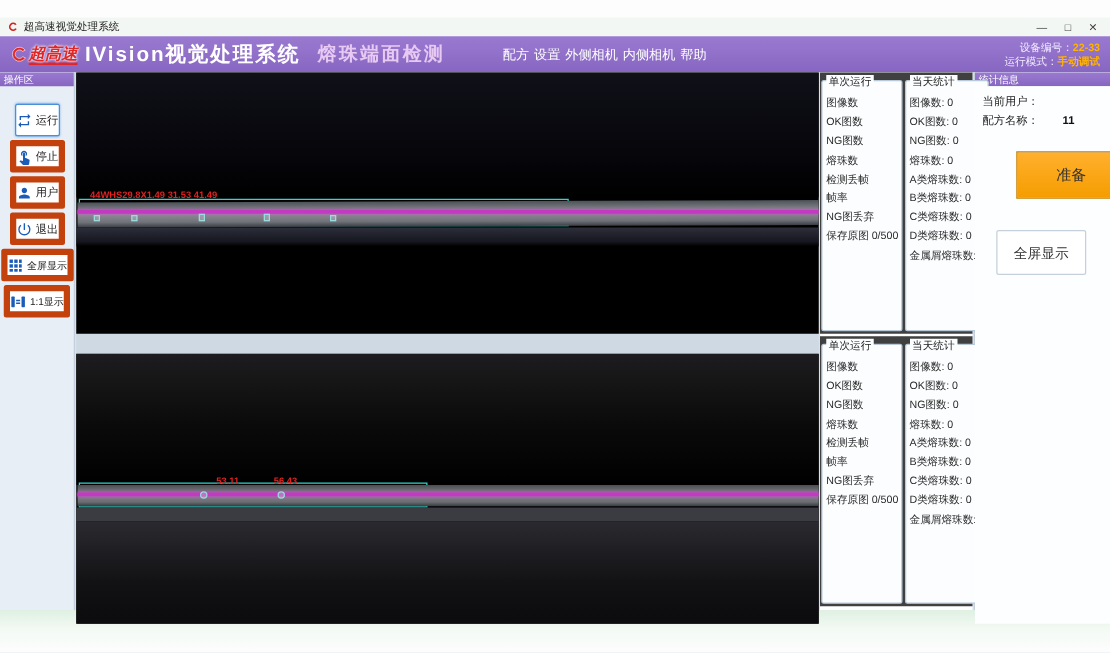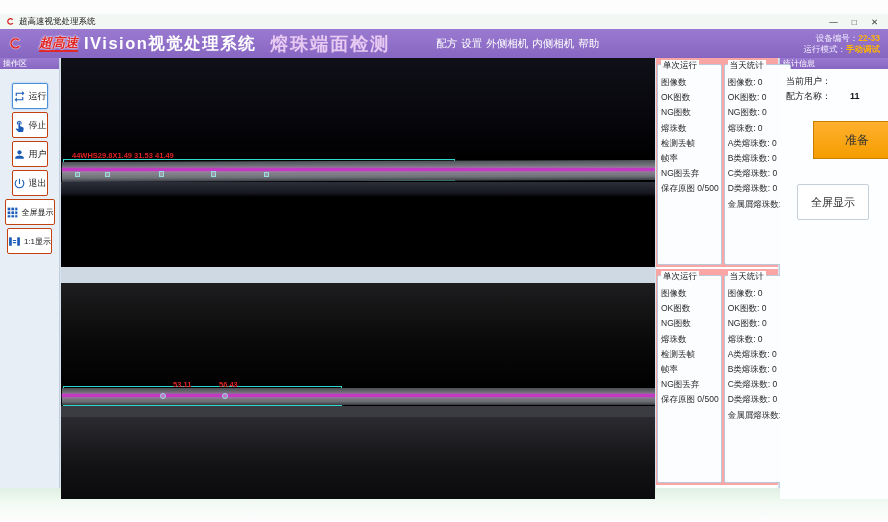--- a/index.html
+++ b/index.html
@@ -9,40 +9,40 @@
 
   
   .titlebar { height:15px; background:#f3f7f3; display:flex; align-items:center; padding:0 6px; flex:0 0 auto; }
   .app-ico { width:9px; height:9px; margin-right:4px; display:inline-block; }
   .titlebar .t-text { font-size:8.5px; color:#1a1a1a; }
   .win-controls { margin-left:auto; display:flex; gap:14px; align-items:center; padding-right:4px; }
   .win-btn { font-size:8.5px; color:#3a3a3a; line-height:10px; cursor:default; }
 
   
   .header { height:29px; background:linear-gradient(180deg,#9a7ad0,#8766c2); display:flex; align-items:center; padding:0 8px; flex:0 0 auto; }
-  .logo { display:flex; align-items:center; gap:16px; }
+  .logo { display:flex; align-items:center; gap:0; }
   .logo-text { font-size:13px; font-weight:bold; font-style:italic; color:#e02626; text-shadow:0 0 2px #fff,0 0 2px #fff; border-bottom:2px solid #e02626; line-height:13px; padding-bottom:1px; }
   .app-title { color:#fff; font-size:16.5px; font-weight:bold; letter-spacing:1.5px; margin-left:6px; }
-  .subtitle { color:#e8c9f2; font-size:18px; font-weight:bold; margin-left:14px; letter-spacing:2px; }
+  .subtitle { color:#e8c9f2; font-size:15px; font-weight:bold; margin-left:14px; letter-spacing:2px; }
   .menu { display:flex; gap:4px; margin-left:46px; }
   .menu-item { color:#fff; font-size:10.5px; cursor:default; }
   .device-info { margin-left:auto; text-align:right; line-height:10.5px; }
   .device-info .row { font-size:8.5px; }
   .device-info .lbl { color:#f2ecff; }
   .device-info .val { color:#ffb400; font-weight:bold; }
 
   
   .main { height:430px; background:#d6e2ee; display:grid; grid-template-columns:60px 594px 122px 1fr; column-gap:1px; flex:0 0 auto; }
 
   .panel-titlebar { height:11px; background:linear-gradient(180deg,#9a7ad0,#8766c2); color:#fff; font-size:8px; line-height:11px; padding-left:3px; }
 
   
   .sidebar { background:#e8eef6; border-right:1px solid #c3cfdc; }
   .side-buttons { display:flex; flex-direction:column; gap:3px; padding:14px 3px 0 3px;align-items:center; }
-  .side-btn { background:#fff; border:1px solid #c2410c; border-radius:2px; height:26px; display:flex; align-items:center; justify-content:center; gap:3px; cursor:default; }
+  .side-btn { background:#fff; border:5px solid #c2410c; border-radius:2px; height:26px; display:flex; align-items:center; justify-content:center; gap:3px; cursor:default; }
   .side-btn.active { border:1.5px solid #4a90d9; box-shadow:0 0 2px #7fb3e8; }
   .side-btn svg { width:13px; height:13px; fill:#1b5cb8; flex:0 0 auto; }
   .side-btn .blabel { font-size:9px; color:#222; white-space:nowrap; }
   .side-btn.small-label .blabel { font-size:8px; }
 
   
   .camera-col { display:flex; flex-direction:column; gap:16px; background:#cfd9e4; }
   .cam-panel { position:relative; background:#000; overflow:hidden; }
   .cam1 { height:209px; }
   .cam2 { height:216px; }
@@ -56,21 +56,21 @@
   .cam1 .underband { top:124px; height:15px; background:linear-gradient(180deg,#2c2e3a,#16171f 75%,#000); }
   .cam2 .topfade { top:0; height:105px; background:linear-gradient(180deg,#1d1d1f,#0a0a0a 55%,#000); }
   .cam2 .strip-main { left:1px; right:0; top:105px; height:17px; background:linear-gradient(180deg,#4a4e52,#87898d 45%,#6a6d72 80%,#383a40); }
   .cam2 .cyan-rect { position:absolute; left:2px; width:47%; top:103px; height:20px; border:1px solid #2fd8cf; }
   .cam2 .magenta { left:1px; right:0; top:111px; height:3px; background:#c23ac2; box-shadow:0 0 3px #d04ad0; }
   .cam2 .underband { top:123px; height:11px; background:#3b3b42; }
   .cam2 .bottomfade { top:134px; bottom:0; background:linear-gradient(180deg,#2a2a30,#121214 60%,#0b0b0d); }
 
   
   .stats-col { display:flex; flex-direction:column; gap:2px; background:#fff; }
-  .stats-set { display:flex; gap:2px; padding:2px 1px; background:#fca5a5; }
+  .stats-set { display:flex; gap:2px; padding:2px 1px; background:#404040; }
   .set1 { height:209px; } .set2 { height:216px; }
   .groupbox { position:relative; flex:1; border:1px solid #b9c9d9; border-radius:2px; margin-top:4px; padding:10px 2px 2px 3px; background:#fbfdff; }
   .groupbox .legend { position:absolute; top:-5px; left:3px; background:#fbfdff; font-size:8.5px; color:#222; padding:0 2px; }
   .stat-row { font-size:8.5px; color:#2a2a2a; line-height:15.2px; white-space:nowrap; }
 
   
   .info-col { background:#eef3f9; border-left:1px solid #c3cfdc; }
   .info-body { background:#fdfeff; height:calc(100% - 11px); padding:5px 6px; position:relative; }
   .info-row { font-size:9px; color:#222; line-height:15px; }
   .info-row .ival { font-weight:bold; color:#111; margin-left:19px; }

